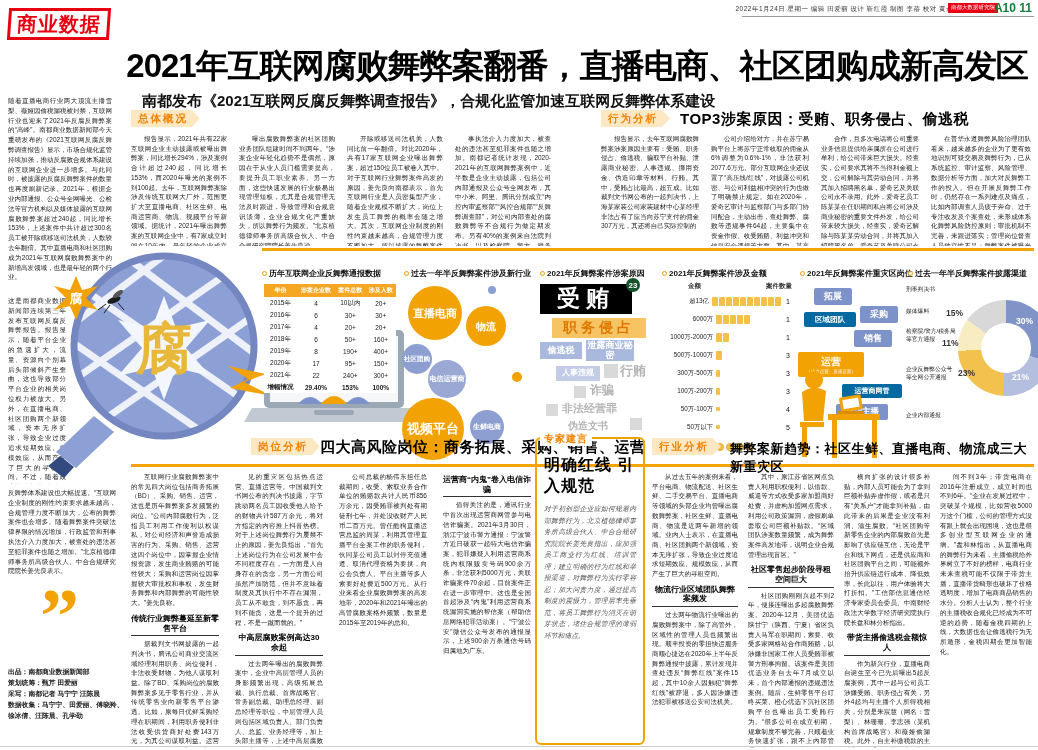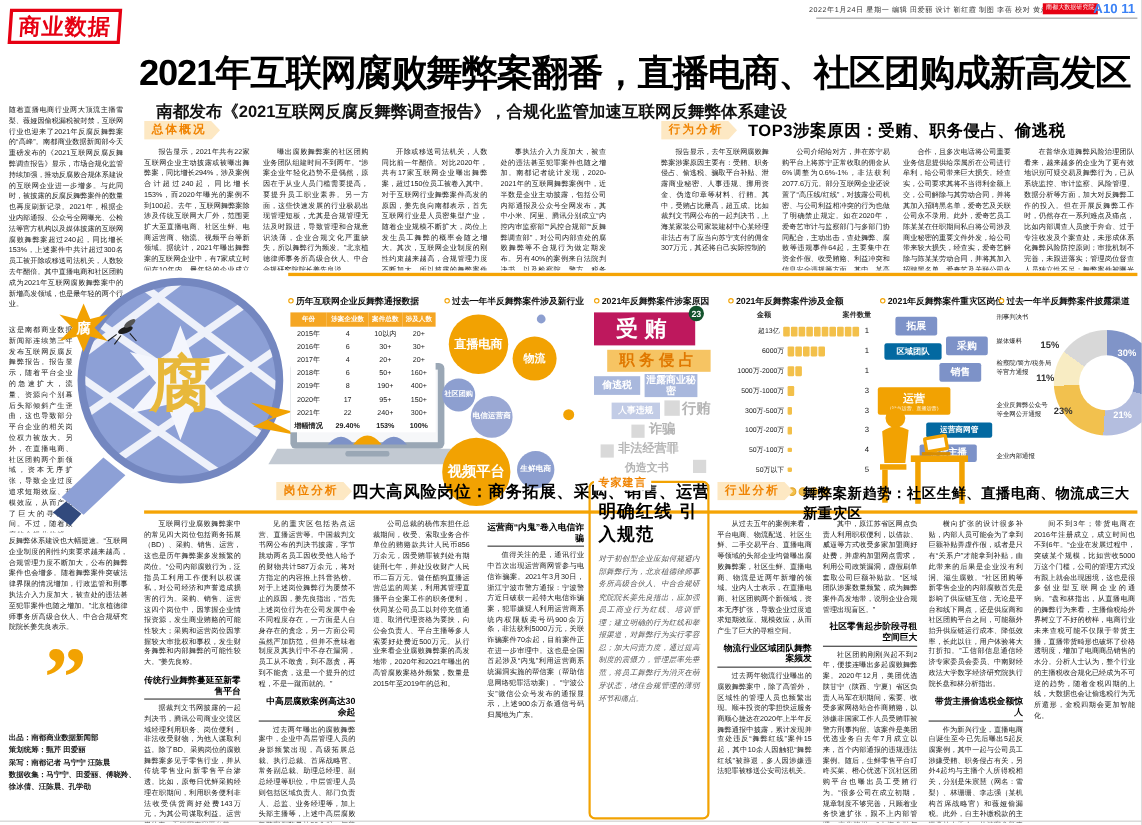--- a/index.html
+++ b/index.html
@@ -6,40 +6,40 @@
   body { font-family:"Liberation Sans", sans-serif; background:#888; }
   .page { position:relative; width:1038px; height:750px; background:#fff; overflow:hidden; margin:0 auto; }
 
   
   .logo { position:absolute; left:8px; top:8px; width:102px; height:32px; border:3px solid #e60012;
           display:flex; align-items:center; justify-content:center; color:#e60012; font-weight:900;
           font-size:20px; letter-spacing:1px; transform:skewX(-4deg); }
   .meta { position:absolute; right:78px; top:5px; font-size:6.5px; color:#333; letter-spacing:.5px; }
   .badge { position:absolute; right:40px; top:3px; background:#e60012; color:#fff; font-size:5.5px;
            padding:2px 3px; line-height:1; }
-  .pageno { position:absolute; right:6px; top:1px; font-size:12px; font-weight:900; color:#3b82f6; }
+  .pageno { position:absolute; right:6px; top:1px; font-size:12px; font-weight:900; color:#15803d; }
   .meta-rule { position:absolute; right:4px; top:16px; width:292px; height:1px; background:#999; }
   .foot-rule { position:absolute; left:0; top:746px; width:1038px; height:1px; background:#ccc; }
 
   
   .headline { position:absolute; left:120px; top:44px; width:914px; text-align:center;
               font-size:33px; font-weight:900; color:#000; letter-spacing:-1px; }
   .subhead-line { position:absolute; left:142px; top:92px; width:880px; font-size:15px; font-weight:600; color:#111; }
 
   
   .tag { position:absolute; background:#fde8c3; color:#f08300; font-weight:bold; font-size:10.5px;
          letter-spacing:2px; padding:2px 12px 2px 7px; height:17px; line-height:13px;
          clip-path:polygon(0 0, calc(100% - 8px) 0, 100% 50%, calc(100% - 8px) 100%, 0 100%); }
   .sec-title { position:absolute; font-size:15px; font-weight:900; color:#000; letter-spacing:.5px; }
   .sec-title.small { font-size:13px; }
 
   
   .col { position:absolute; font-size:6.5px; line-height:9.7px; text-align:justify; color:#1a1a1a; overflow:hidden; }
   .col p { text-indent:13px; }
-  .colhead { font-size:8px; font-weight:bold; color:#000; text-align:right; text-indent:0;
+  .colhead { font-size:8px; font-weight:bold; color:#000; text-align:center; text-indent:0;
              border-bottom:1px solid #333; padding:3px 0 2px 0; margin:3px 0 3px 0; }
 
   
   .rail { position:absolute; font-size:6.5px; line-height:9.8px; text-align:justify; color:#1a1a1a; overflow:hidden; }
   .qmark { position:absolute; left:40px; top:586px; color:#f2a202; font-size:78px; font-weight:900; line-height:60px;
            font-family:"Liberation Serif", serif; }
   .credits { position:absolute; left:8px; top:666px; width:116px; font-size:6.8px; line-height:11px;
              font-weight:bold; color:#222; }
 
   
@@ -52,21 +52,21 @@
   table.report th { background:#f5a623; color:#fff; font-size:6px; font-weight:bold; padding:2px 0; }
   table.report td { font-size:6.5px; text-align:center; padding:1.5px 0; color:#222; }
   table.report tr.growth td { font-weight:bold; }
 
   .bubble { position:absolute; border-radius:50%; color:#fff; font-weight:bold; display:flex;
             align-items:center; justify-content:center; text-align:center; line-height:1.1; }
   .b-orange { background:#f2a202; } .b-blue { background:#8d9fd0; } .b-slate { background:#9aa8d4; }
 
   .cause { position:absolute; color:#fff; font-weight:bold; display:flex; align-items:center;
            justify-content:center; text-align:center; line-height:1.1; }
-  .c-main { background:#be185d; font-size:20px; letter-spacing:6px; }
+  .c-main { background:#000000; font-size:23px; letter-spacing:6px; }
   .c-orange { background:#f6c463; color:#e07800; font-size:14px; letter-spacing:4px; }
   .c-blue { background:#a9b8dd; font-size:9px; }
   .c-blue2 { background:#c2cce6; font-size:8px; }
   .c-gray { color:#b5b5b5; background:none; font-weight:bold; }
   .gray-sq { position:absolute; background:#d9d9d9; }
   .count-badge { position:absolute; width:14px; height:14px; border-radius:50%; background:#14532d;
                  color:#fff; font-size:8px; font-weight:bold; display:flex; align-items:center; justify-content:center; }
 
   .amt-head { position:absolute; font-size:6.5px; font-weight:bold; color:#333; }
   .amt-row { position:absolute; display:flex; align-items:center; height:18px; width:132px; }

